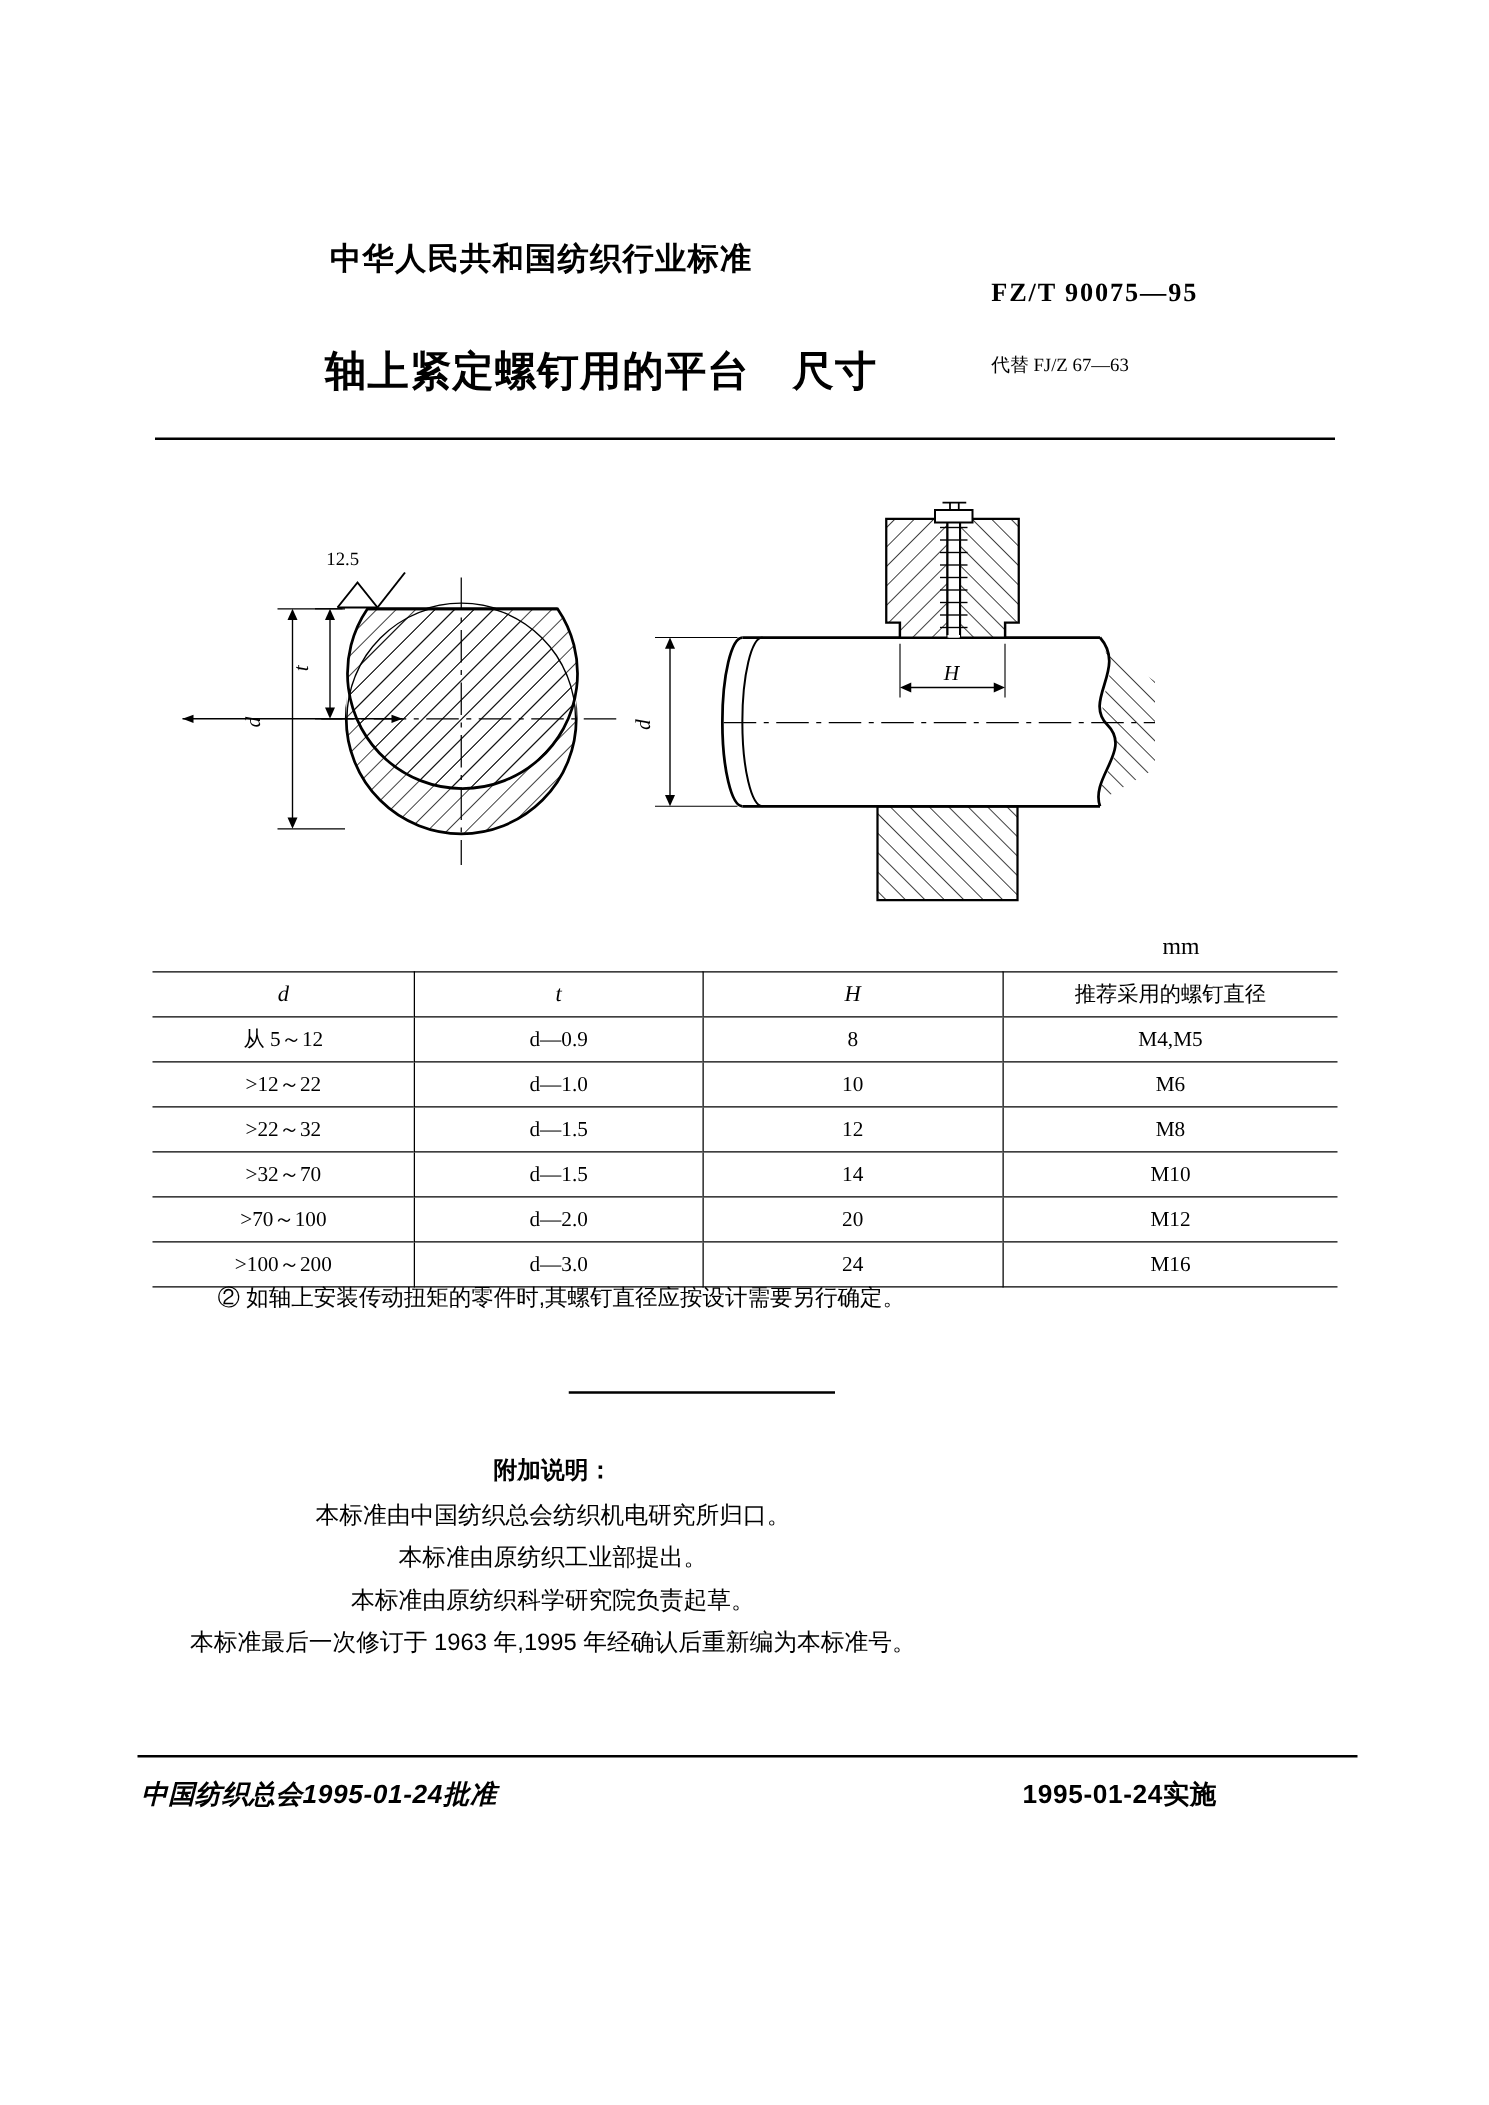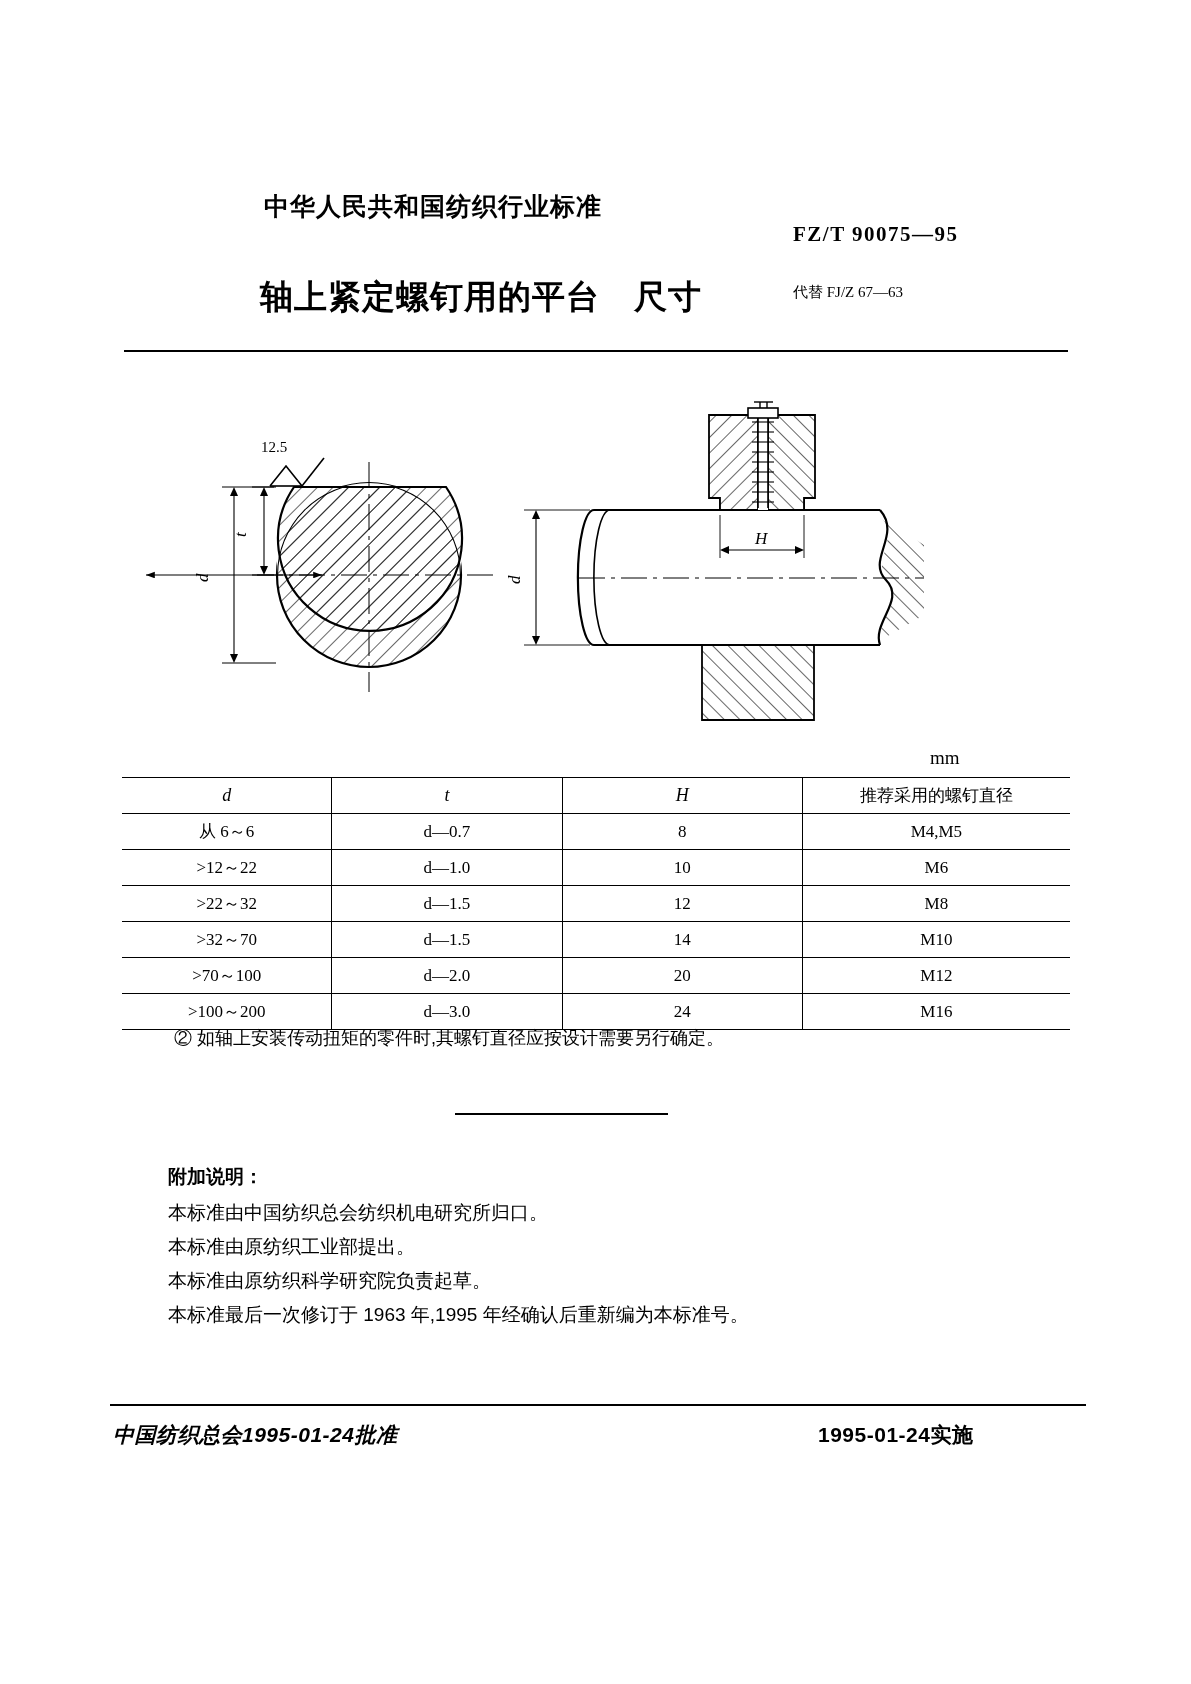--- a/index.html
+++ b/index.html
@@ -125,23 +125,24 @@
     position: absolute;
     left: 455px; top: 1113px;
     width: 213px;
     height: 0;
     border-top: 2.5px solid #000;
   }
 
   
   .addendum {
     position: absolute;
-    left: 168px; top: 1160px;
+    left: 152px; top: 1160px;
     font-size: 19px;
     line-height: 34px;
+    text-align: center;
   }
   .addendum .add-title {
     font-weight: bold;
     margin-bottom: 2px;
   }
   .addendum div { white-space: nowrap; }
 
   
   .foot-rule {
     position: absolute;
@@ -305,22 +306,22 @@
 
   <table class="tbl">
     <tbody>
       <tr class="hdr-row top-border">
         <td class="v1"><i>d</i></td>
         <td class="v2"><i>t</i></td>
         <td class="v3"><i>H</i></td>
         <td class="v4">推荐采用的螺钉直径</td>
       </tr>
       <tr class="thin-border">
-        <td class="v1">从 6～6</td>
-        <td class="v2">d—0.7</td>
+        <td class="v1">从 5～12</td>
+        <td class="v2">d—0.9</td>
         <td class="v3">8</td>
         <td class="v4">M4,M5</td>
       </tr>
       <tr class="thin-border">
         <td class="v1">&gt;12～22</td>
         <td class="v2">d—1.0</td>
         <td class="v3">10</td>
         <td class="v4">M6</td>
       </tr>
       <tr class="thin-border">

